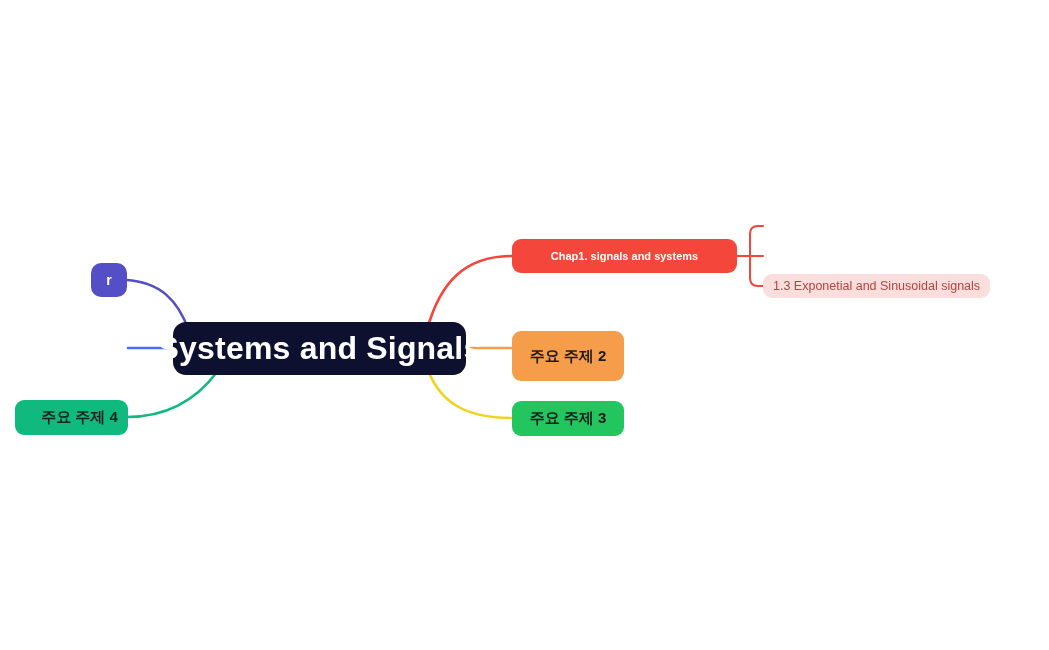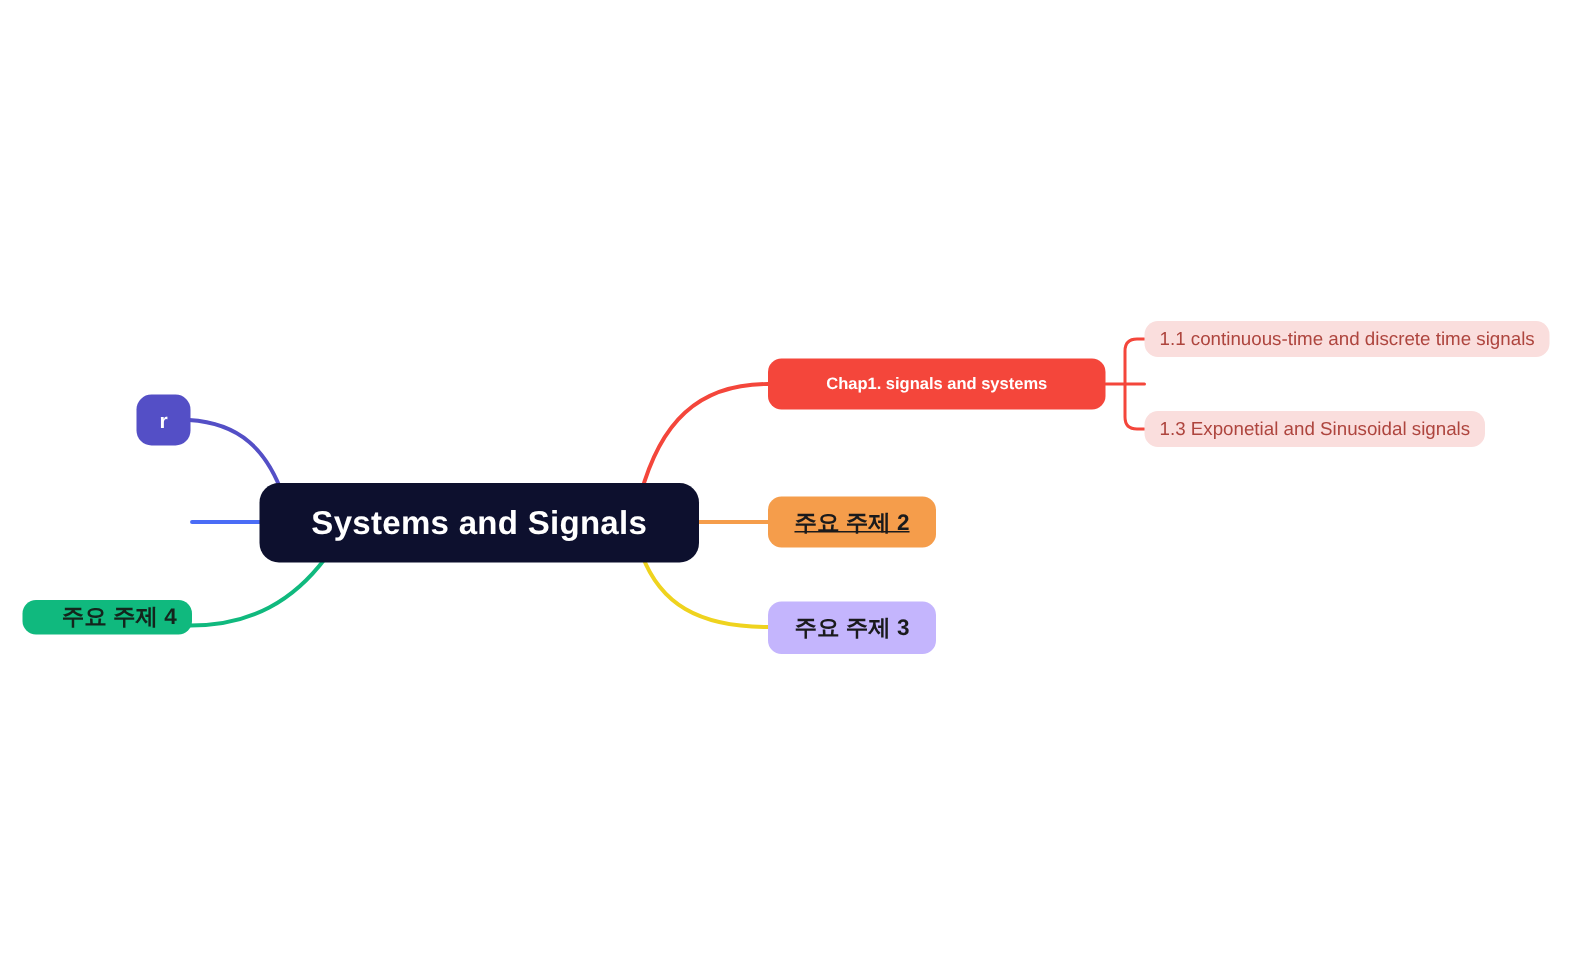--- a/index.html
+++ b/index.html
@@ -26,35 +26,35 @@
     align-items: center;
     justify-content: center;
     box-sizing: border-box;
     cursor: pointer;
     white-space: nowrap;
   }
   .node-root {
     left: 173px; top: 322px;
     width: 293px; height: 53px;
     border-radius: 13px;
-    font-size: 22px;
+    font-size: 32px;
     font-weight: 700;
     letter-spacing: 0.2px;
   }
   .node-chap1 {
     left: 512px; top: 239px;
     width: 225px; height: 34px;
     border-radius: 9px;
     font-size: 11px;
     font-weight: 700;
   }
-  .node-topic2 { left: 512px; top: 331px; width: 112px; height: 34px; text-decoration: underline; }
+  .node-topic2 { left: 512px; top: 331px; width: 112px; height: 50px; }
   .node-topic3 { left: 512px; top: 401px; width: 112px; height: 35px; }
   .node-topic5 { left: 16px;  top: 330px; width: 112px; height: 36px; }
-  .node-topic4 { left: 15px;  top: 400px; width: 113px; height: 23px; padding-left: 16px; }
+  .node-topic4 { left: 15px;  top: 400px; width: 113px; height: 35px; padding-left: 16px; }
   .node-topic2, .node-topic3, .node-topic5, .node-topic4 {
     border-radius: 9px;
     font-size: 15px;
     font-weight: 600;
   }
   .node-r {
     left: 91px; top: 263px;
     width: 36px; height: 34px;
     border-radius: 10px;
     font-size: 14px;
@@ -106,31 +106,28 @@
   <div class="node node-root" style="background: rgb(13, 16, 46); color: rgb(255, 255, 255);">
     <span class="label">Systems and Signals</span>
   </div>
 
   <div class="node node-chap1" style="background: rgb(244, 70, 59); color: rgb(255, 255, 255);">
     <span class="label">Chap1. signals and systems</span>
   </div>
   <div class="node node-topic2" style="background: rgb(245, 157, 75); color: rgb(26, 26, 28);">
     <span class="label">주요 주제 2</span>
   </div>
-  <div class="node node-topic3" style="background: #c4b5fd; color: rgb(26, 26, 28); justify-content: center;">
+  <div class="node node-topic3" style="background: #22c55e; color: rgb(26, 26, 28); justify-content: center;">
     <span class="label">주요 주제 3</span>
   </div>
 
   <div class="node node-r" style="background: rgb(84, 79, 198); color: rgb(255, 255, 255);">
     <span class="label">r</span>
   </div>
   <div class="node node-topic4" style="background: rgb(16, 185, 126); color: rgb(20, 36, 28);">
     <span class="label">주요 주제 4</span>
   </div>
 
-  <div class="node-sub node-sub1" style="background: rgb(250, 222, 221); color: rgb(174, 69, 62);">
-    <span class="label">1.1 continuous-time and discrete time signals</span>
-  </div>
   <div class="node-sub node-sub3" style="background: rgb(250, 222, 221); color: rgb(174, 69, 62);">
     <span class="label">1.3 Exponetial and Sinusoidal signals</span>
   </div>
 
 </div>
 
 </body></html>

